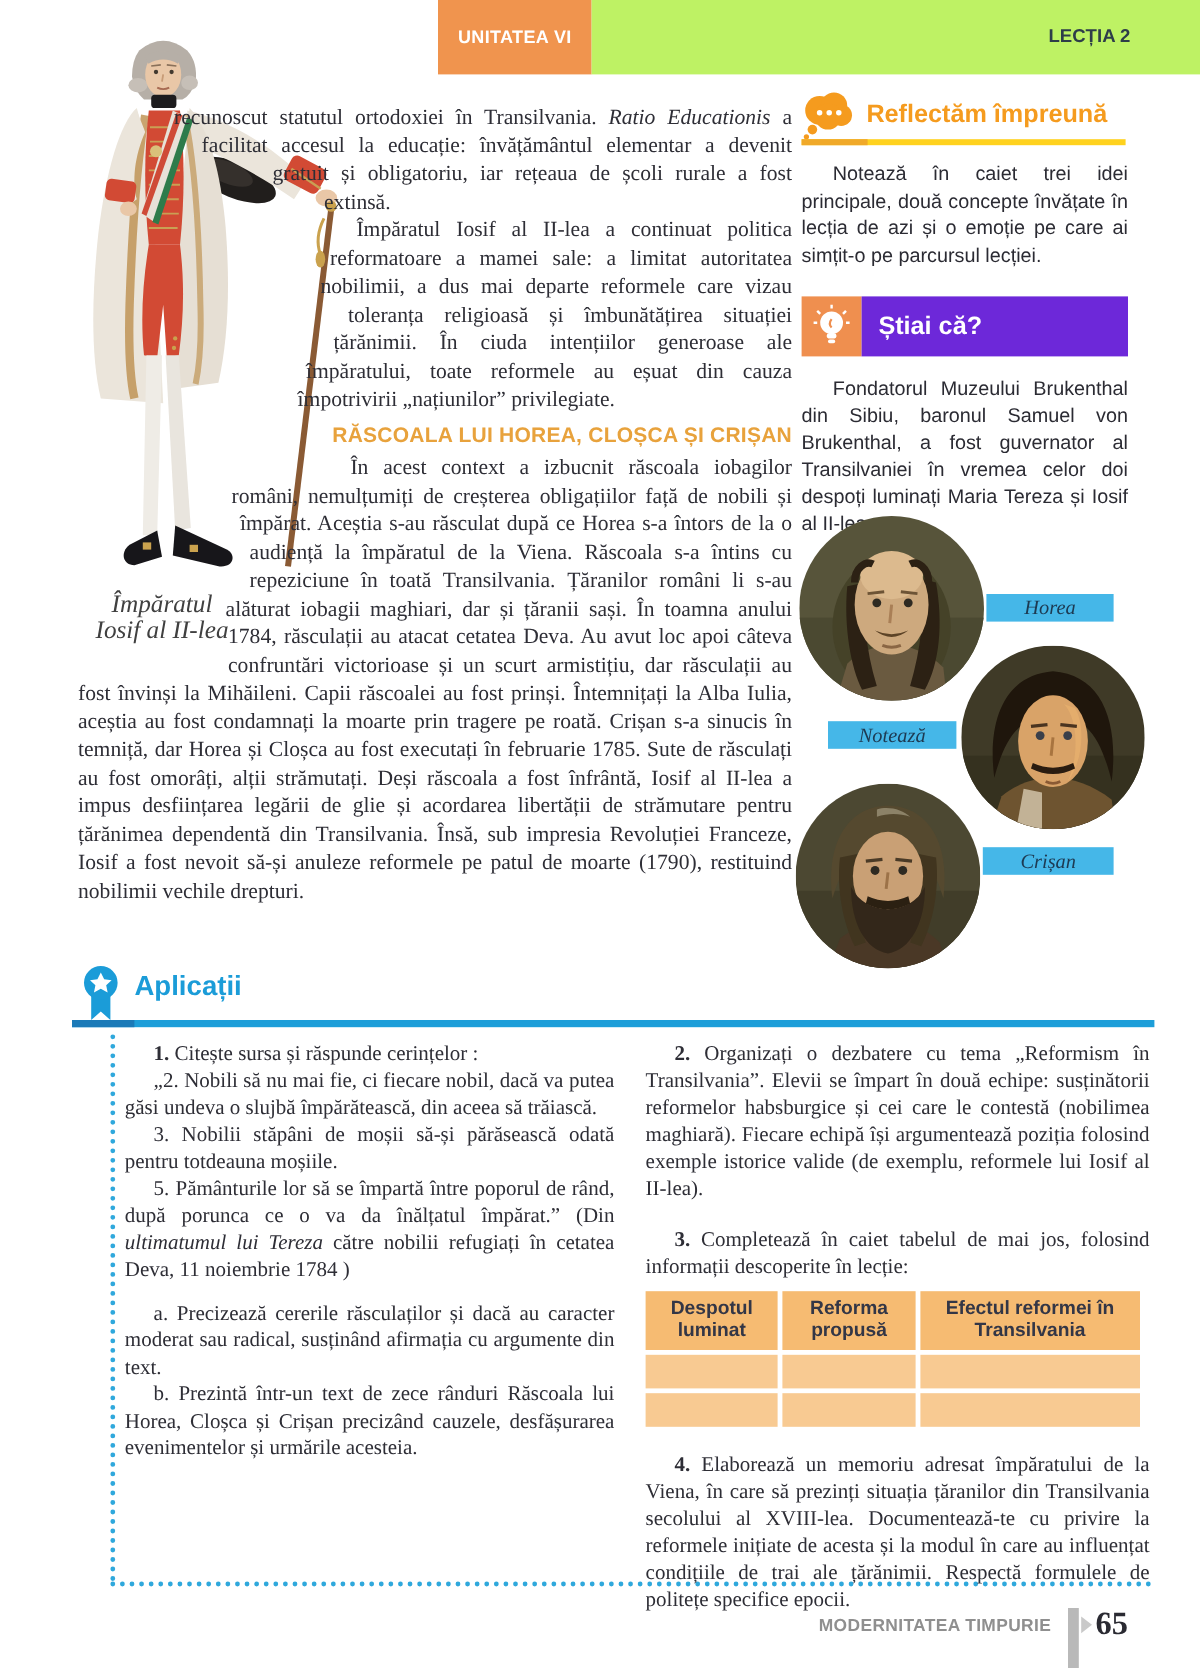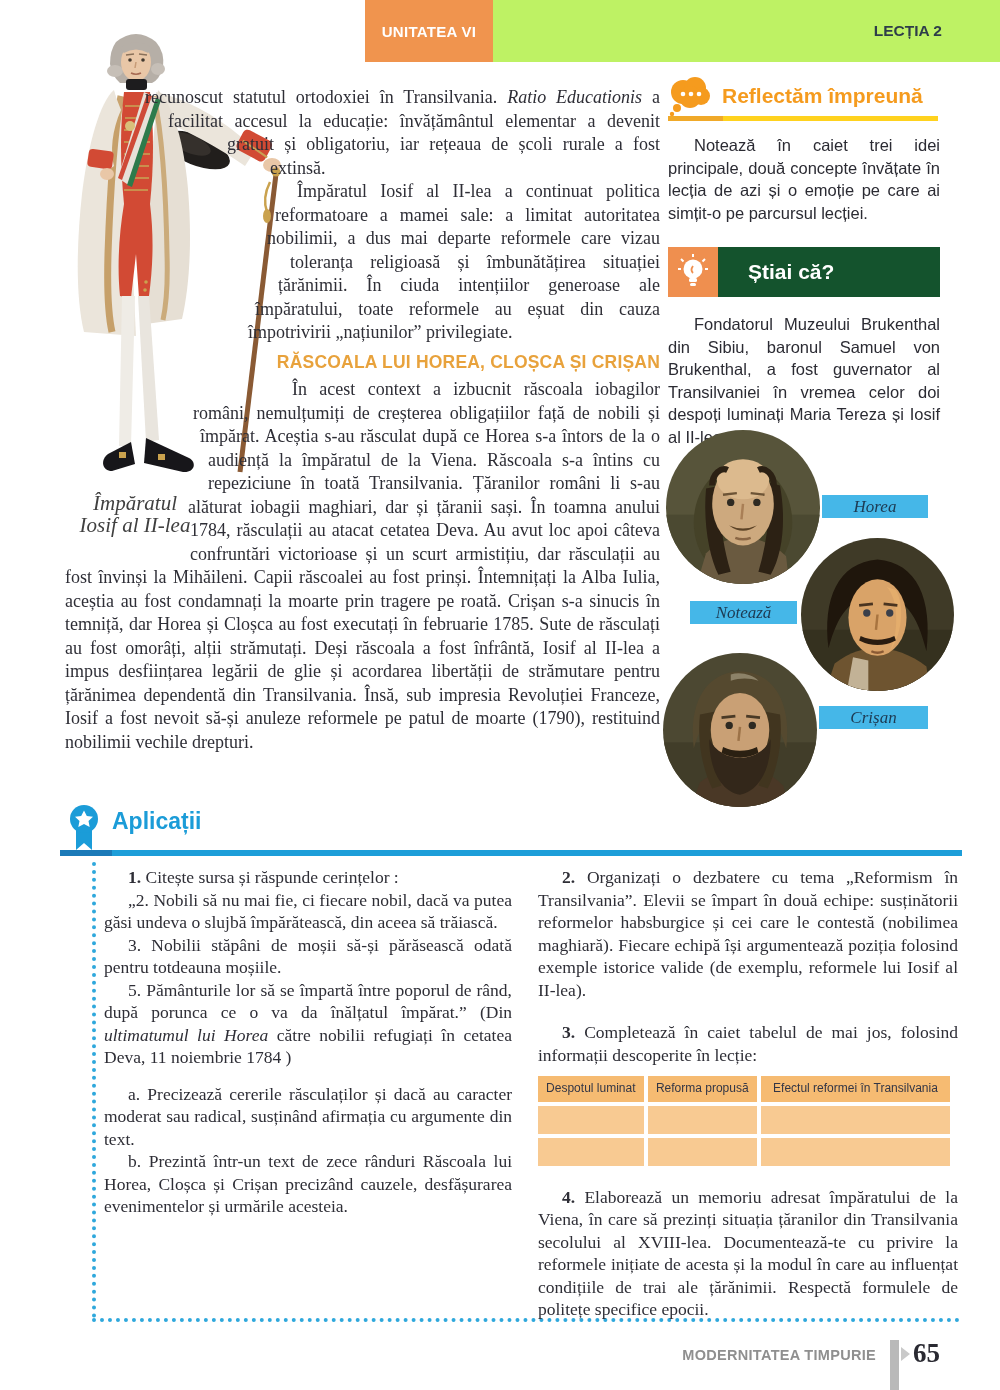--- a/index.html
+++ b/index.html
@@ -36,21 +36,21 @@
   
   .sidebar{position:absolute;left:668px;top:76px;width:272px;font-family:"Liberation Sans",sans-serif;}
   .reflect-header{position:absolute;left:0;top:0;height:40px;display:flex;align-items:center;}
   .reflect-header .ttl{margin-left:10px;color:#f59b1e;font-weight:bold;font-size:21px;}
   .yellow-line{position:absolute;left:0;top:40px;width:270px;height:5px;background:#ffd21e;}
   .yellow-line i{position:absolute;left:0;top:0;width:55px;height:5px;background:#f0a929;}
   .reflect-text{position:absolute;left:0;top:58px;width:272px;font-size:16.5px;line-height:22.5px;
             text-align:justify;color:#2b2b33;text-indent:26px;}
   .know-bar{position:absolute;left:0;top:171px;width:272px;height:50px;display:flex;}
   .know-icon{width:50px;height:50px;background:#ef8f4f;display:flex;align-items:center;justify-content:center;}
-  .know-label{flex:1;background:#14532d;color:#fff;font-weight:bold;font-size:21px;line-height:50px;padding-left:30px;}
+  .know-label{flex:1;background:#6d28d9;color:#fff;font-weight:bold;font-size:21px;line-height:50px;padding-left:14px;}
   .know-text{position:absolute;left:0;top:237px;width:272px;font-size:16.5px;line-height:22.5px;
             text-align:justify;color:#2b2b33;text-indent:26px;}
 
   
   .portrait{position:absolute;border-radius:50%;overflow:hidden;}
   .p-horea{left:666px;top:430px;width:154px;height:154px;}
   .p-closca{left:801px;top:538px;width:153px;height:153px;}
   .p-crisan{left:663px;top:653px;width:154px;height:154px;}
   .p-label{position:absolute;height:23px;background:#45b7e8;display:flex;align-items:center;justify-content:center;
             font-style:italic;font-size:17px;color:#1d3a52;font-family:"Liberation Serif",serif;}
@@ -70,22 +70,22 @@
   .col{position:absolute;top:866px;font-size:17.5px;line-height:22.5px;text-align:justify;color:#2e2e36;}
   .col p{margin:0;text-indent:24px;}
   .col-left{left:104px;width:408px;}
   .col-right{left:538px;width:420px;}
   .num{font-weight:bold;}
   .gap{height:14px;}
   .gap2{height:20px;}
 
   table.fill-table{width:100%;border-collapse:separate;border-spacing:4px;margin:6px -4px 2px;
             font-family:"Liberation Sans",sans-serif;}
-  table.fill-table th{background:#f6bb72;color:#333646;font-size:12px;line-height:1.15;
-            font-weight:normal;padding:6px 3px;text-align:center;}
+  table.fill-table th{background:#f6bb72;color:#333646;font-size:16px;line-height:1.15;
+            font-weight:bold;padding:6px 3px;text-align:center;}
   table.fill-table td{background:#f8ca92;height:26px;}
 
   
   .footer-label{position:absolute;right:124px;top:1347px;color:#8f8f8f;
             font-family:"Liberation Sans",sans-serif;font-weight:bold;font-size:14.5px;letter-spacing:.3px;}
   .footer-bar{position:absolute;left:890px;top:1340px;width:9px;height:50px;background:#b9b9b9;}
   .footer-tri{position:absolute;left:901px;top:1347px;width:0;height:0;
             border-top:7px solid transparent;border-bottom:7px solid transparent;border-left:9px solid #c9c9c9;}
   .page-num{position:absolute;left:913px;top:1338px;font-size:27px;font-weight:bold;color:#2a2a32;}
 </style>
@@ -313,21 +313,21 @@
   <div class="apps-line">
       <i></i>
     </div>
   <div class="dot-v"></div>
   <div class="dot-h"></div>
 
   <div class="col col-left">
     <p><span class="num">1.</span><span> Citește sursa și răspunde cerințelor :</span></p>
     <p>„2. Nobili să nu mai fie, ci fiecare nobil, dacă va putea găsi undeva o slujbă împărătească, din aceea să trăiască.</p>
     <p>3. Nobilii stăpâni de moșii să-și părăsească odată pentru totdeauna moșiile.</p>
-    <p><span>5. Pământurile lor să se împartă între poporul de rând, după porunca ce o va da înălțatul împărat.” (Din </span><span class="it">ultimatumul lui Horea</span><span> către nobilii refugiați în cetatea Deva, 11 noiembrie 1784 )</span></p>
+    <p><span>5. Pământurile lor să se împartă între poporul de rând, după porunca ce o va da înălțatul împărat.” (Din </span><span class="it">ultimatumul lui Tereza</span><span> către nobilii refugiați în cetatea Deva, 11 noiembrie 1784 )</span></p>
     <div class="gap"></div>
     <p>a. Precizează cererile răsculaților și dacă au caracter moderat sau radical, susținând afirmația cu argumente din text.</p>
     <p>b. Prezintă într-un text de zece rânduri Răscoala lui Horea, Cloșca și Crișan precizând cauzele, desfășurarea evenimentelor și urmările acesteia.</p>
   </div>
 
   <div class="col col-right">
     <p><span class="num">2.</span><span> Organizați o dezbatere cu tema „Reformism în Transilvania”. Elevii se împart în două echipe: susținătorii reformelor habsburgice și cei care le contestă (nobilimea maghiară). Fiecare echipă își argumentează poziția folosind exemple istorice valide (de exemplu, reformele lui Iosif al II-lea).</span></p>
     <div class="gap2"></div>
     <p><span class="num">3.</span><span> Completează în caiet tabelul de mai jos, folosind informații descoperite în lecție:</span></p>
     <table class="fill-table">

